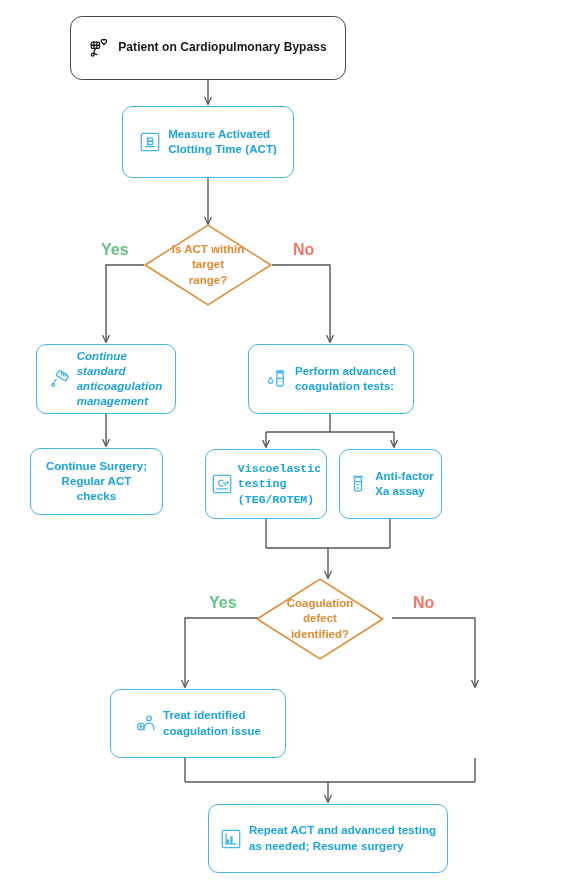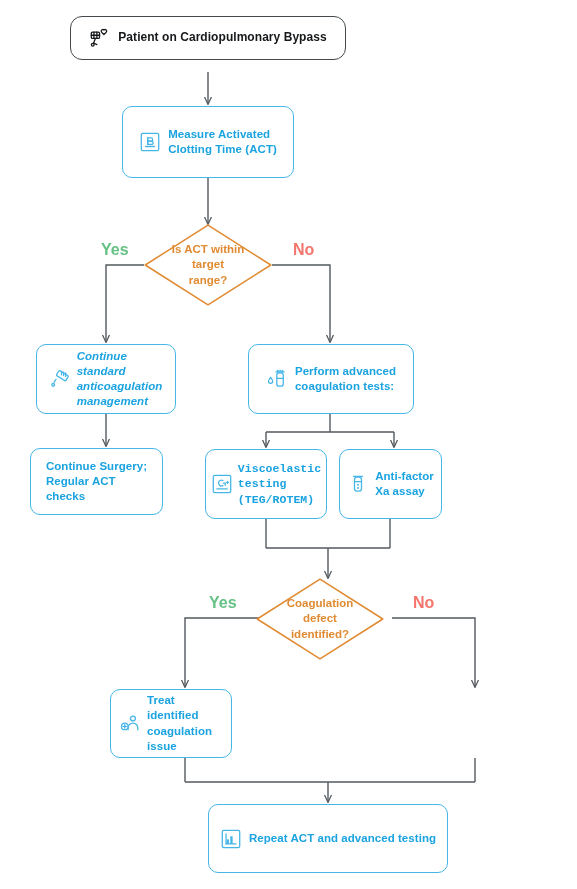--- a/index.html
+++ b/index.html
@@ -61,20 +61,21 @@
     letter-spacing: 0.05px;
   }
   .start .node-label {
     color: #16181a;
     font-size: 12px;
   }
   .proc .node-label {
     color: #1aa3e0;
   }
   .label-center {
+    text-align: center;
   }
   .label-left {
     text-align: left;
   }
   .diamond-wrap {
     position: absolute;
   }
   .diamond-wrap svg {
     position: absolute;
     left: 0;
@@ -141,21 +142,21 @@
 
       <path d="M 392 618 L 475 618 L 475 687" marker-end="url(#arrow)"></path>
 
       <path d="M 185 758 L 185 782"></path>
       <path d="M 475 758 L 475 782"></path>
       <path d="M 185 782 L 475 782"></path>
       <path d="M 328 782 L 328 802" marker-end="url(#arrow)"></path>
     </g>
   </svg>
 
-  <div class="node start" style="left:70px; top:16px; width:276px; height:44px;">
+  <div class="node start" style="left:70px; top:16px; width:276px; height:64px;">
     <div class="node-inner">
       <svg class="node-icon" viewBox="0 0 24 24" fill="none" stroke="#16181a" stroke-width="1.4" stroke-linecap="round" stroke-linejoin="round">
         <rect x="2.5" y="5.5" width="9" height="7" rx="1.4"></rect>
         <line x1="2.5" y1="9" x2="11.5" y2="9"></line>
         <line x1="5.4" y1="5.5" x2="5.4" y2="12.5"></line>
         <line x1="8.6" y1="5.5" x2="8.6" y2="12.5"></line>
         <path d="M7 12.5 L5 17.5"></path>
         <path d="M5 17.5 L8.6 19.2"></path>
         <circle cx="4.1" cy="19.3" r="1.5"></circle>
         <path d="M16.3 3.3c-.9-1-2.5-.7-2.9.6-.3.9.2 1.7.9 2.4l2 1.9 2-1.9c.7-.7 1.2-1.5.9-2.4-.4-1.3-2-1.6-2.9-.6z"></path>
@@ -284,21 +285,21 @@
       <div>
         <div>Coagulation</div>
         <div>defect</div>
         <div>identified?</div>
       </div>
     </div>
   </div>
   <div class="branch-label yes-label" style="left:209px; top:594px;">Yes</div>
   <div class="branch-label no-label" style="left:413px; top:594px;">No</div>
 
-  <div class="node proc" style="left:110px; top:689px; width:122px; height:69px;">
+  <div class="node proc" style="left:110px; top:689px; width:176px; height:69px;">
     <div class="node-inner" style="gap:6px; padding:0 8px;">
       <svg class="node-icon" viewBox="0 0 24 24" fill="none" stroke="#46b6e8" stroke-width="1.4" stroke-linecap="round" stroke-linejoin="round">
         <circle cx="15.2" cy="6.0" r="2.7"></circle>
         <path d="M9.9 18.4v-2.1a5.3 5.3 0 0 1 5.3-5.3 5.3 5.3 0 0 1 5.3 5.3v2.1"></path>
         <circle cx="6.3" cy="14.6" r="3.6"></circle>
         <line x1="4.5" y1="14.6" x2="8.1" y2="14.6"></line>
         <line x1="6.3" y1="12.8" x2="6.3" y2="16.4"></line>
       </svg>
       <div>
         <div class="node-label label-left">Treat identified</div>
@@ -312,17 +313,18 @@
     <div class="node-inner" style="gap:7px; padding:0 10px;">
       <svg class="node-icon" viewBox="0 0 24 24" fill="none" stroke="#46b6e8" stroke-width="1.4" stroke-linecap="round" stroke-linejoin="round">
         <rect x="2.5" y="2.5" width="19" height="19" rx="1.6"></rect>
         <rect x="7.2" y="12.4" width="2.6" height="5" fill="#46b6e8" stroke="none"></rect>
         <rect x="11.2" y="9.0" width="2.6" height="8.4" fill="#46b6e8" stroke="none"></rect>
         <line x1="6.6" y1="6.4" x2="6.6" y2="17.4"></line>
         <line x1="6.6" y1="17.4" x2="17.4" y2="17.4"></line>
       </svg>
       <div>
         <div class="node-label label-left">Repeat ACT and advanced testing</div>
+        <div class="node-label label-left">as needed; Resume surgery</div>
       </div>
     </div>
   </div>
 
 </div>
 
 </body></html>

